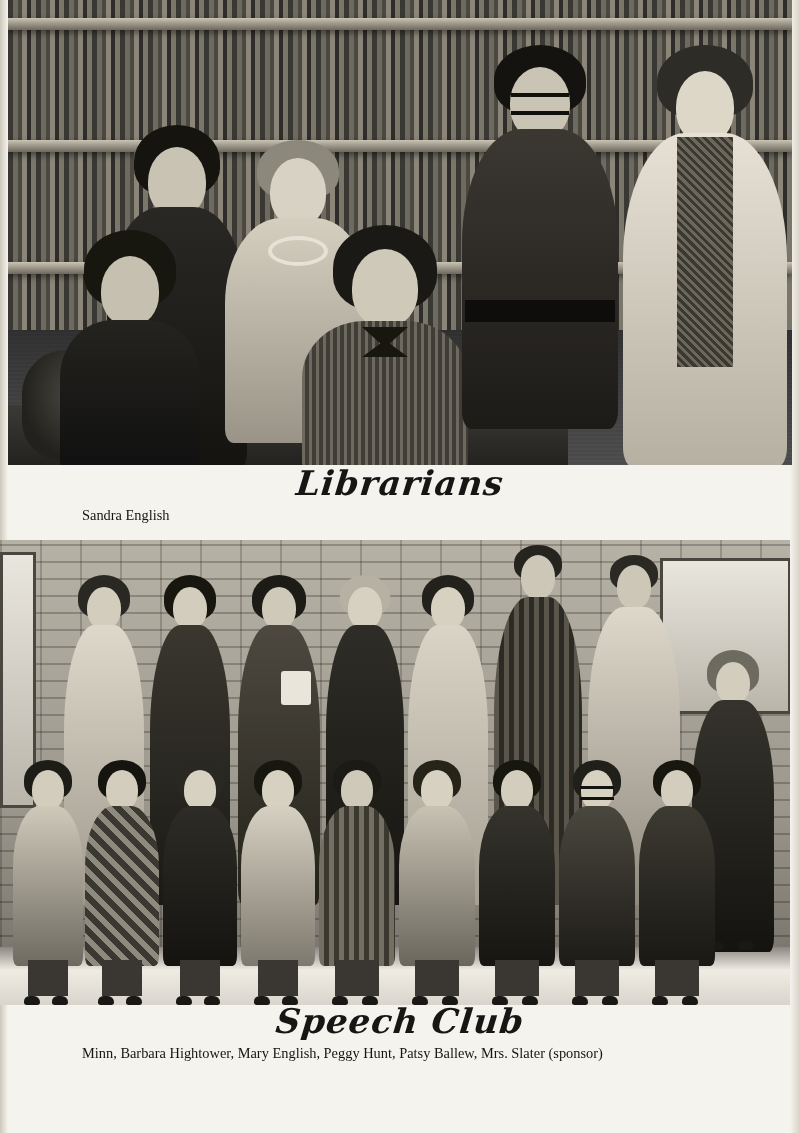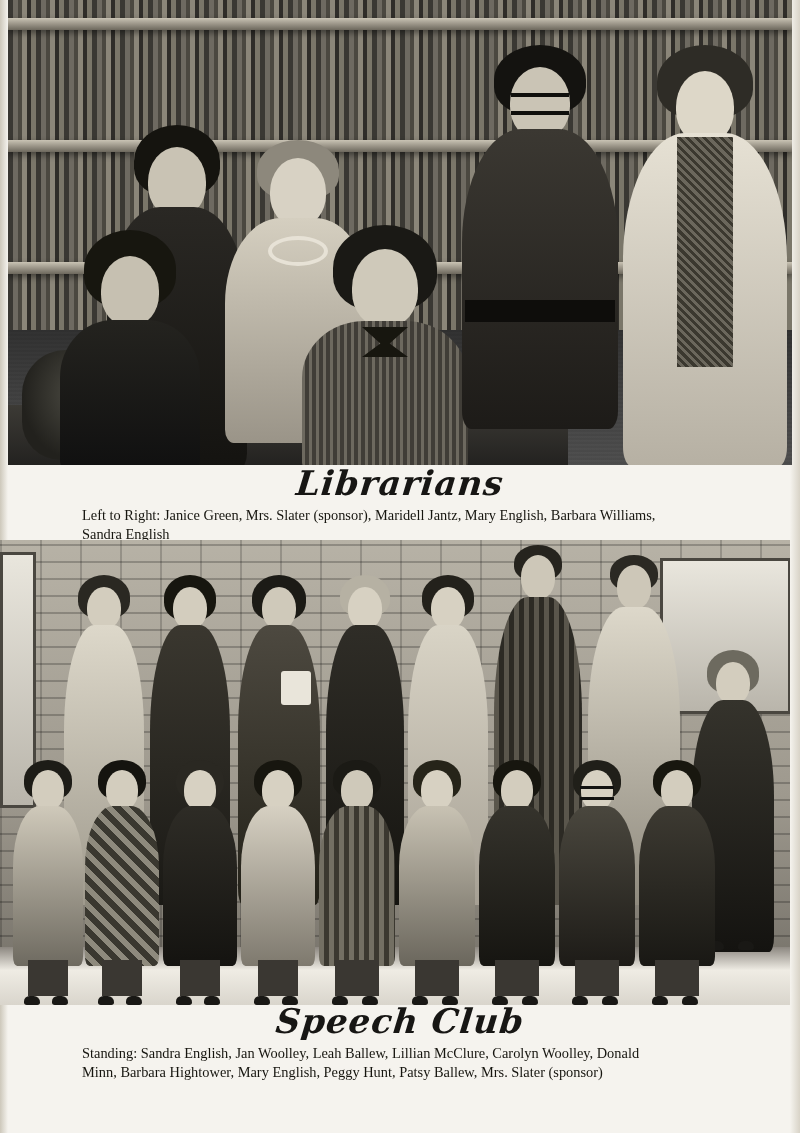--- a/index.html
+++ b/index.html
@@ -243,21 +243,20 @@
       <div class="hair" style="top:0; width:96px; height:74px; background:#2e2c26;"></div>
       <div class="head" style="top:26px; width:58px; height:72px; background:#ddd7c8;"></div>
       <div class="body" style="top:88px; width:164px; height:334px; background:linear-gradient(180deg,#e6e1d4,#b6b0a3);"></div>
       <div style="position:absolute; left:50%; top:92px; transform:translateX(-50%); width:56px; height:230px; background:repeating-linear-gradient(45deg,#3b382f 0px,#3b382f 3px,#6b675c 3px,#6b675c 6px);"></div>
     </div>
   </div>
 
   <div class="caption-block" id="caption-librarians">
     <div class="script-title">Librarians</div>
     <div class="caption-text">
-      <p>Left to Right: Janice Green, Mrs. Slater (sponsor), Maridell Jantz, Mary English, Barbara Williams,</p>
       <p class="indent">Sandra English</p>
     </div>
   </div>
 
   <div class="photo" id="photo-speech">
     <div class="bw-base"></div>
     <div class="brick-wall"></div>
     <div class="window-panel" style="left:660px; top:18px; width:125px; height:150px;"></div>
     <div class="window-panel" style="left:0px; top:12px; width:30px; height:250px;"></div>
     <div class="floor-band"></div>
@@ -377,18 +376,17 @@
       <div class="body" style="top:46px; width:76px; height:160px; background:linear-gradient(180deg,#3d3a32,#191814);"></div>
       <div class="legs" style="top:200px; width:44px; height:36px;"></div>
       <div class="shoe" style="left:14px;"></div>
         <div class="shoe" style="left:44px;"></div>
     </div>
   </div>
 
   <div class="caption-block" id="caption-speech">
     <div class="script-title">Speech Club</div>
     <div class="caption-text">
-      <p>Standing:  Sandra English, Jan Woolley, Leah Ballew, Lillian McClure, Carolyn Woolley, Donald</p>
       <p class="indent">Minn, Barbara Hightower, Mary English, Peggy Hunt, Patsy Ballew, Mrs. Slater (sponsor)</p>
     </div>
   </div>
 
 </div>
 
 </body></html>

